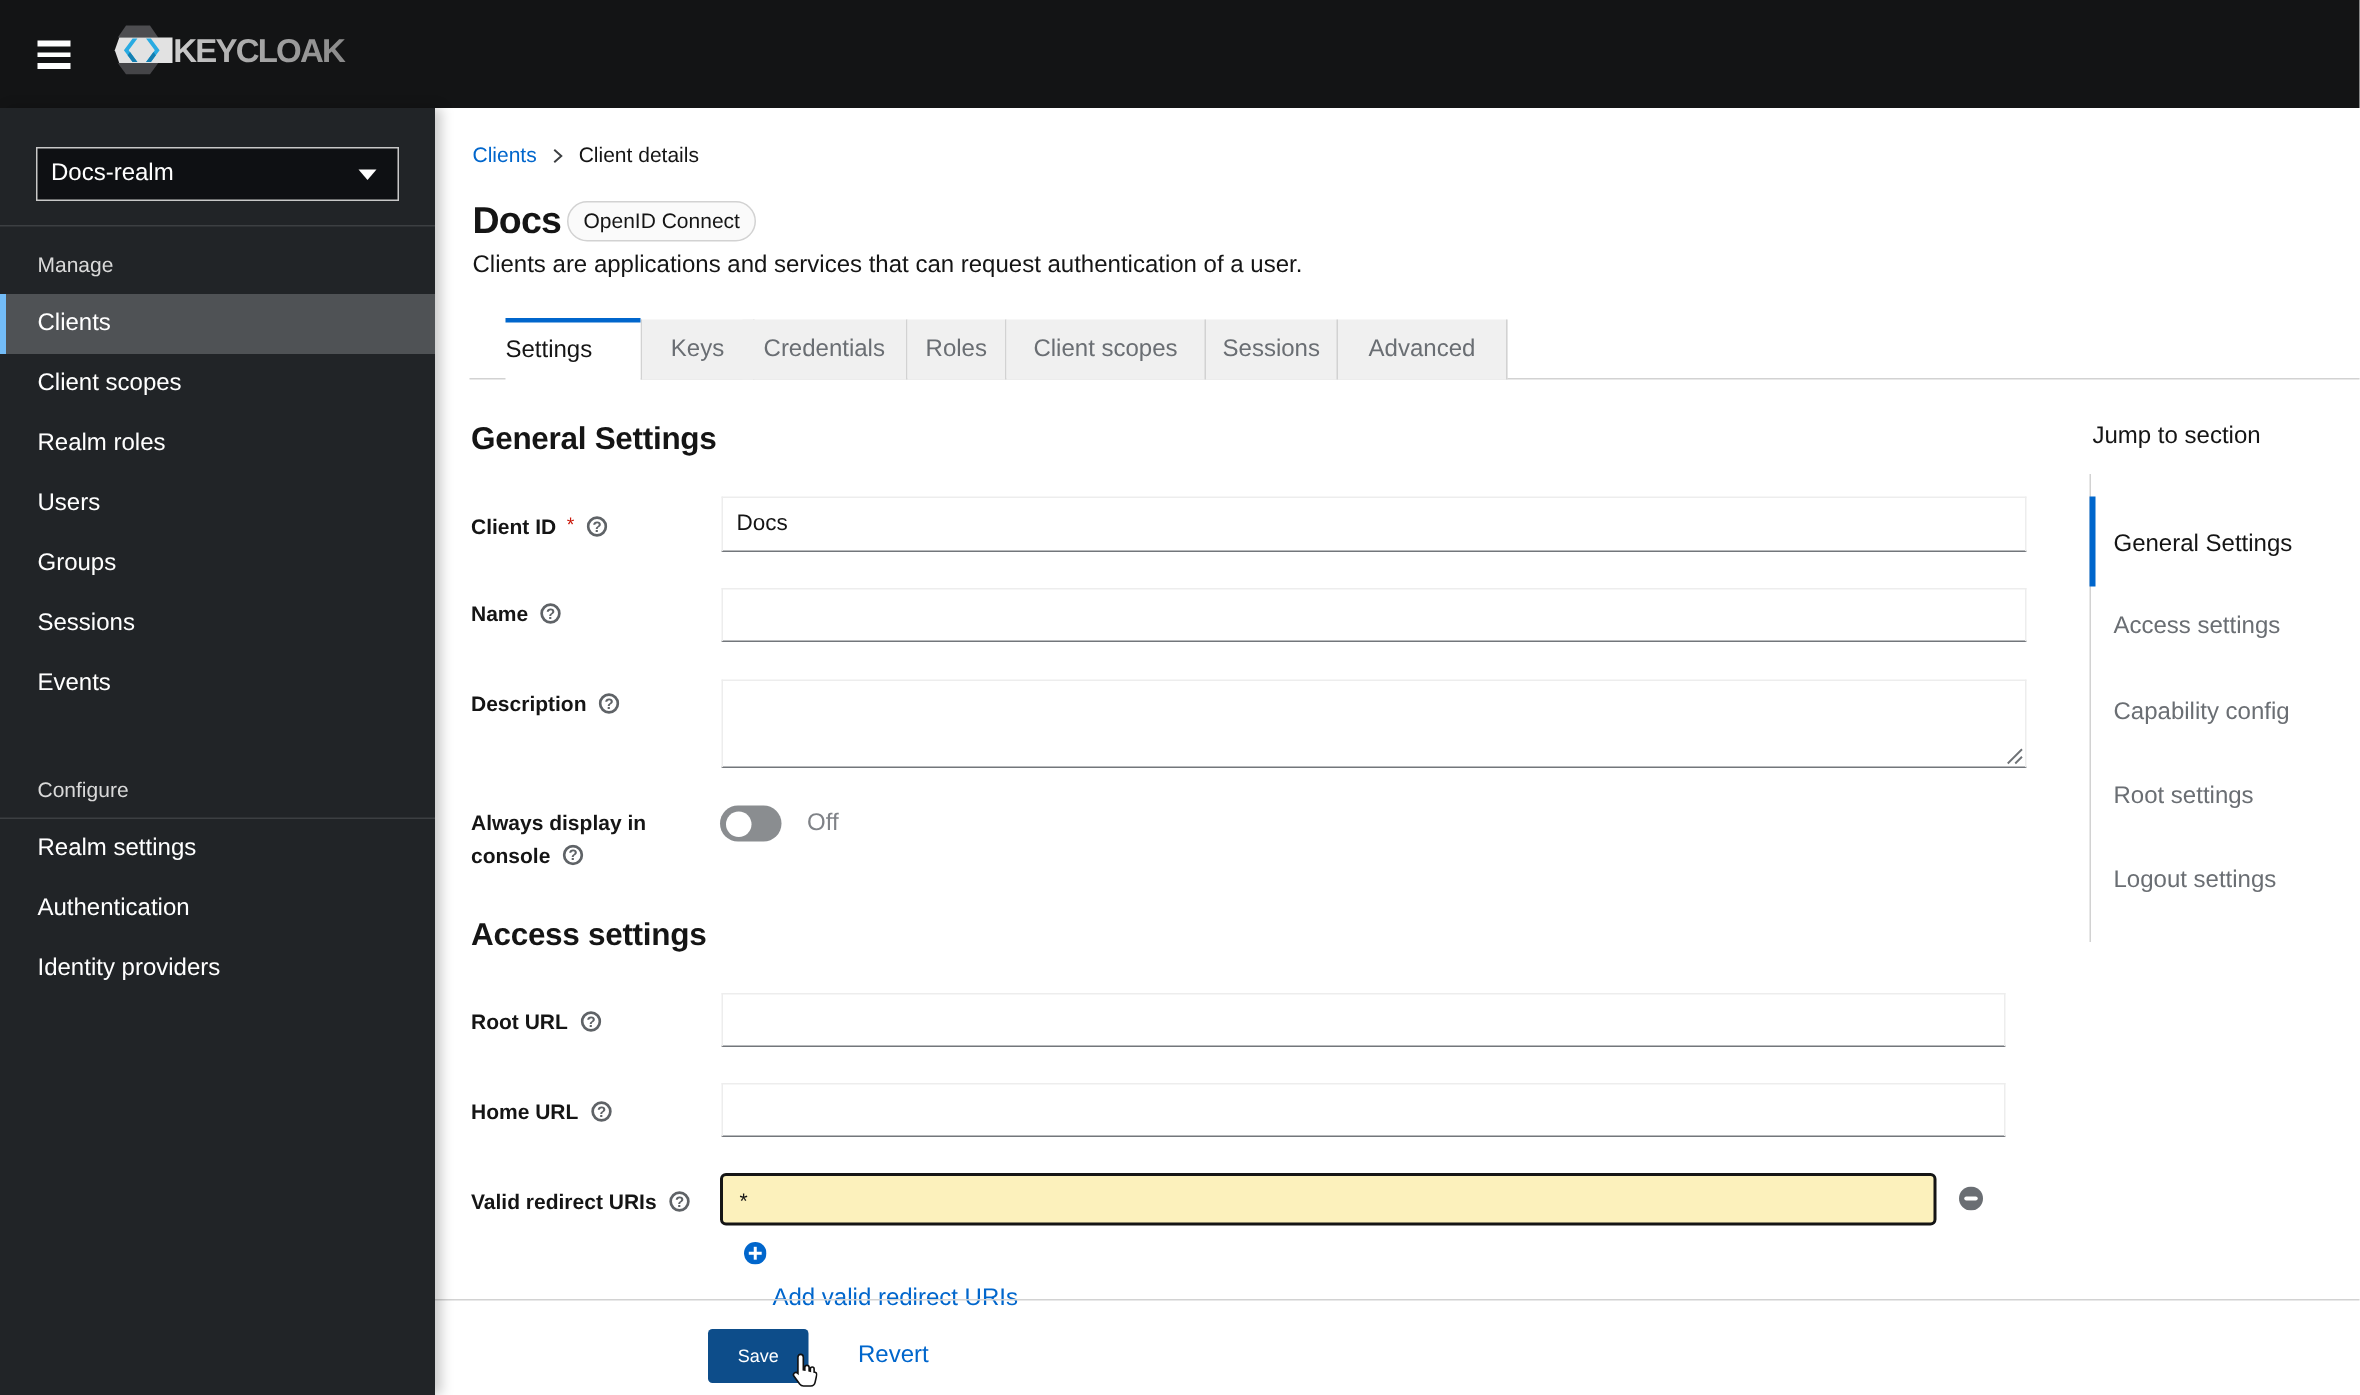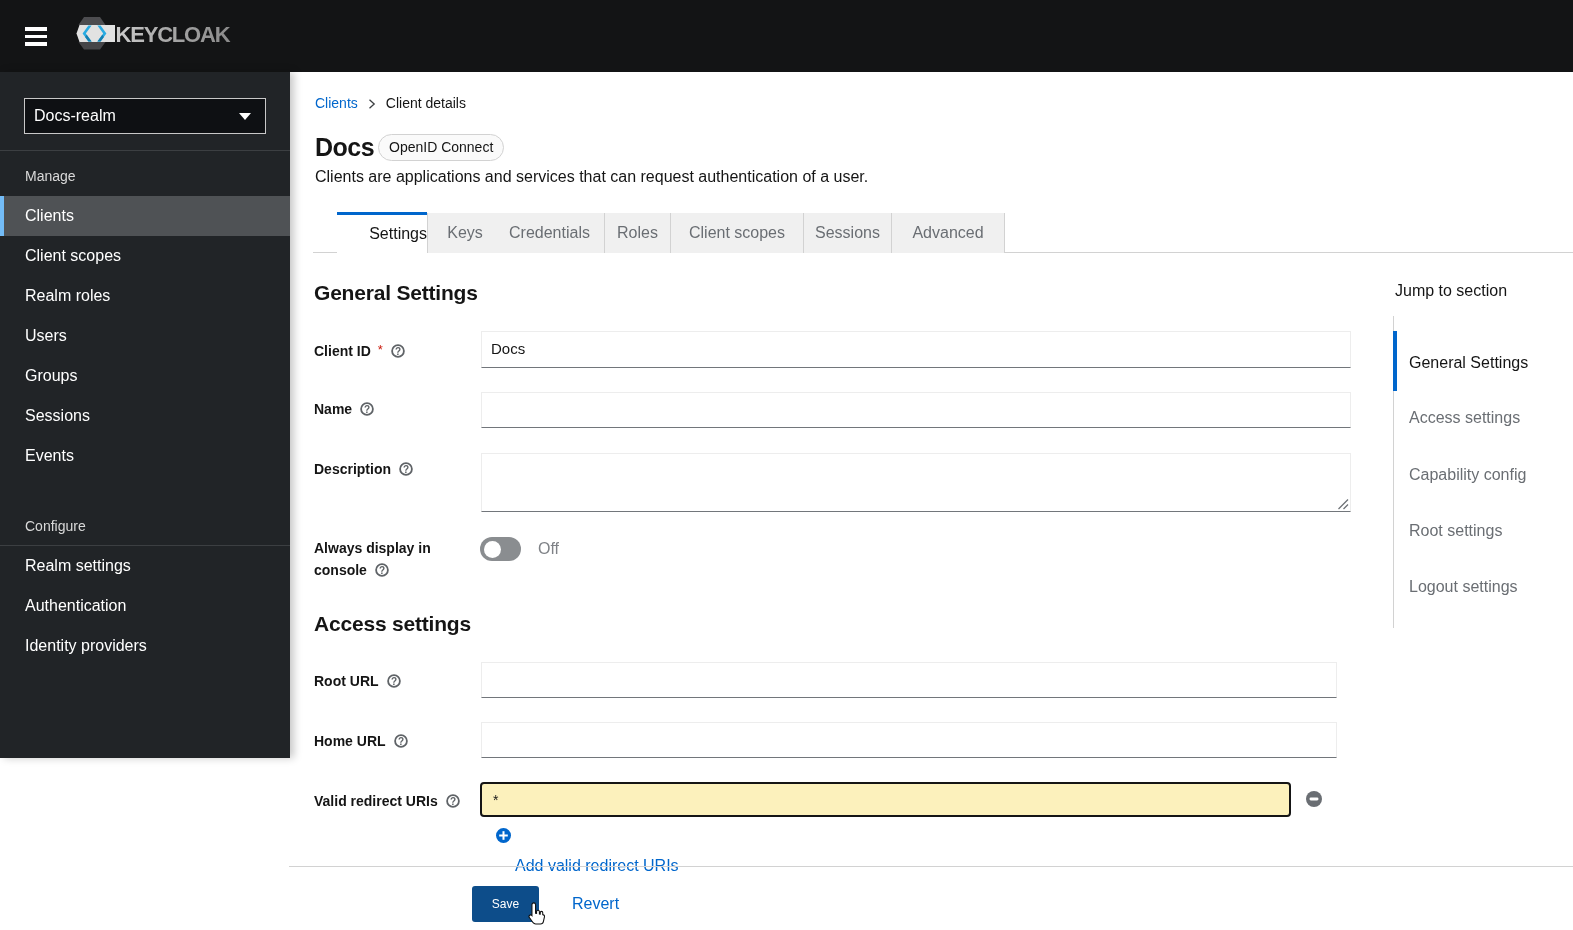--- a/index.html
+++ b/index.html
@@ -4,21 +4,21 @@
 <style>
   * { margin:0; padding:0; box-sizing:border-box; }
   html,body { width:1573px; height:930px; overflow:hidden; background:#fff;
     font-family:"Liberation Sans", sans-serif; }
 
   
   #masthead { position:absolute; left:0; top:0; width:1573px; height:72px; background:#131415; }
   .hbar { position:absolute; left:25px; width:22px; height:3.5px; background:#fff; }
 
   
-  #sidebar { position:absolute; left:0; top:72px; width:290px; height:686px;
+  #sidebar { position:absolute; left:0; top:72px; width:290px; height:858px;
     background:#212427; box-shadow:4px 0 8px rgba(0,0,0,0.22); z-index:3; }
   #realmbox { position:absolute; left:24px; top:26px; width:242px; height:36px;
     background:#0e1013; border:1px solid #c8c8c8; color:#fff; font-size:16px; }
   #realmbox .txt { position:absolute; left:9px; top:8px; }
   #realmbox .caret { position:absolute; right:14px; top:14px; width:0; height:0;
     border-left:6px solid transparent; border-right:6px solid transparent;
     border-top:7px solid #fff; }
   .sdiv { position:absolute; left:0; width:290px; height:1px; background:#3c3f42; }
   .navsec { position:absolute; left:25px; color:#d9d9d9; font-size:14px; }
   .navitem { position:absolute; left:0; width:290px; height:40px; color:#fff;
@@ -40,21 +40,21 @@
   #subtitle { position:absolute; left:26px; top:96px; font-size:16px; color:#151515; }
 
   
   #tabline { position:absolute; left:24px; top:180px; width:1260px; height:1px; background:#d2d2d2; }
   .tab { position:absolute; top:141px; height:40px; background:#f0f0f0;
     font-size:16px; color:#6a6e73; text-align:center; line-height:40px;
     border-right:1px solid #d2d2d2; }
   .tab.first { border-left:1px solid #d2d2d2; }
   #tabactive { position:absolute; left:48px; top:140px; width:90px; height:42px;
     background:#fff; border-top:3px solid #0066cc; font-size:16px; color:#151515;
-    text-align:right; line-height:37px; z-index:2; }
+    text-align:left; line-height:37px; z-index:2; }
 
   
   .h2 { position:absolute; left:25px; font-size:21px; font-weight:bold; color:#151515; letter-spacing:-0.2px;}
   .lbl { position:absolute; left:25px; font-size:14px; font-weight:bold; color:#151515; }
   .req { color:#c9190b; font-size:13px; font-weight:400; margin-left:7px; position:relative; top:-2px;}
   .hicon { position:relative; top:2px; margin-left:8px; }
   .inp { position:absolute; left:192px; background:#fff;
     border:1px solid #ededed; border-bottom:1px solid #72767b; }
   .inp .val { position:absolute; left:9px; top:8px; font-size:15px; color:#151515; }
 

